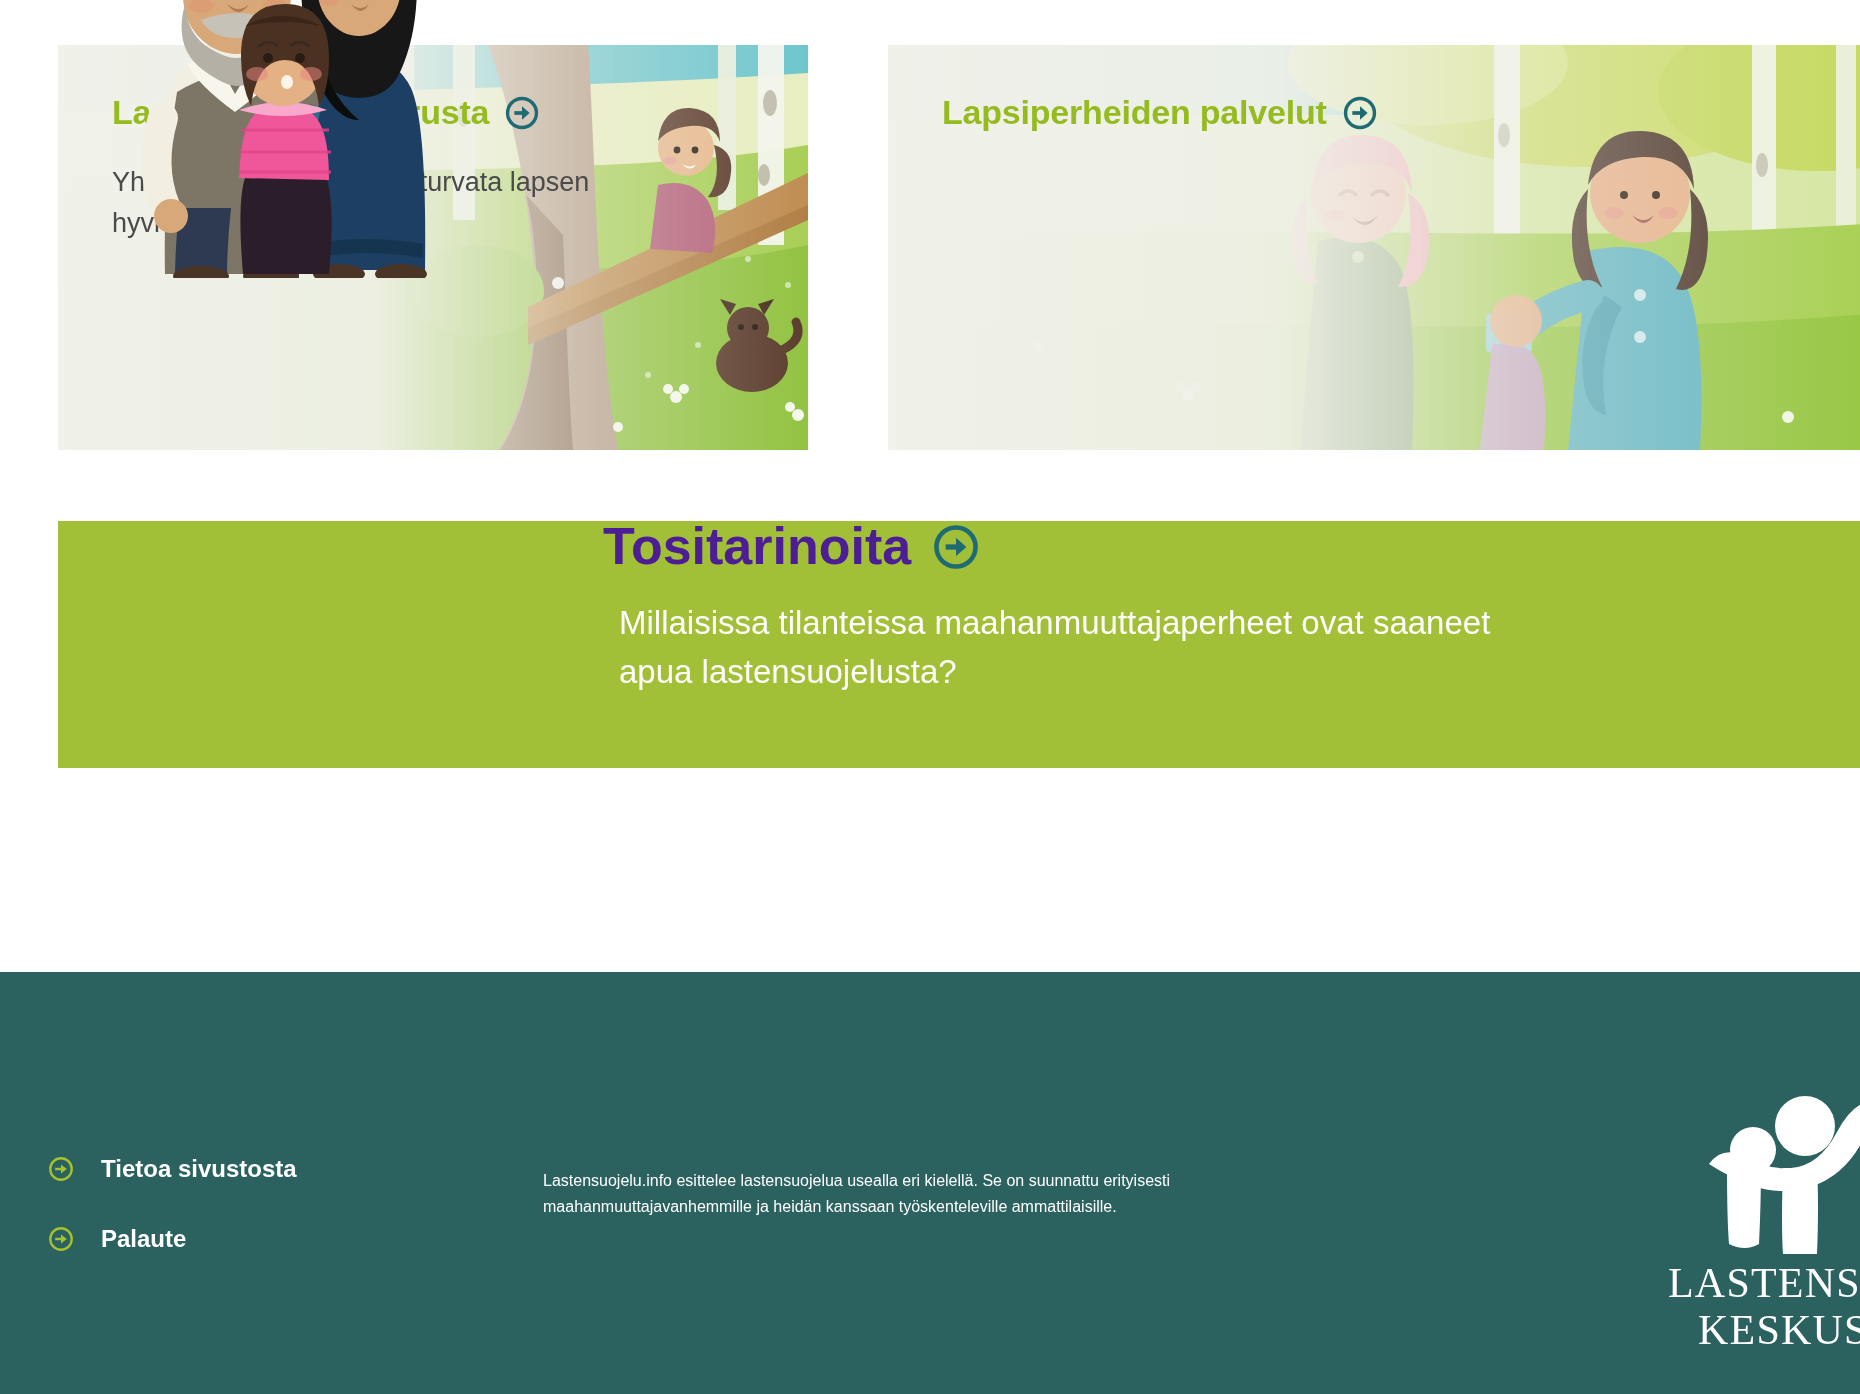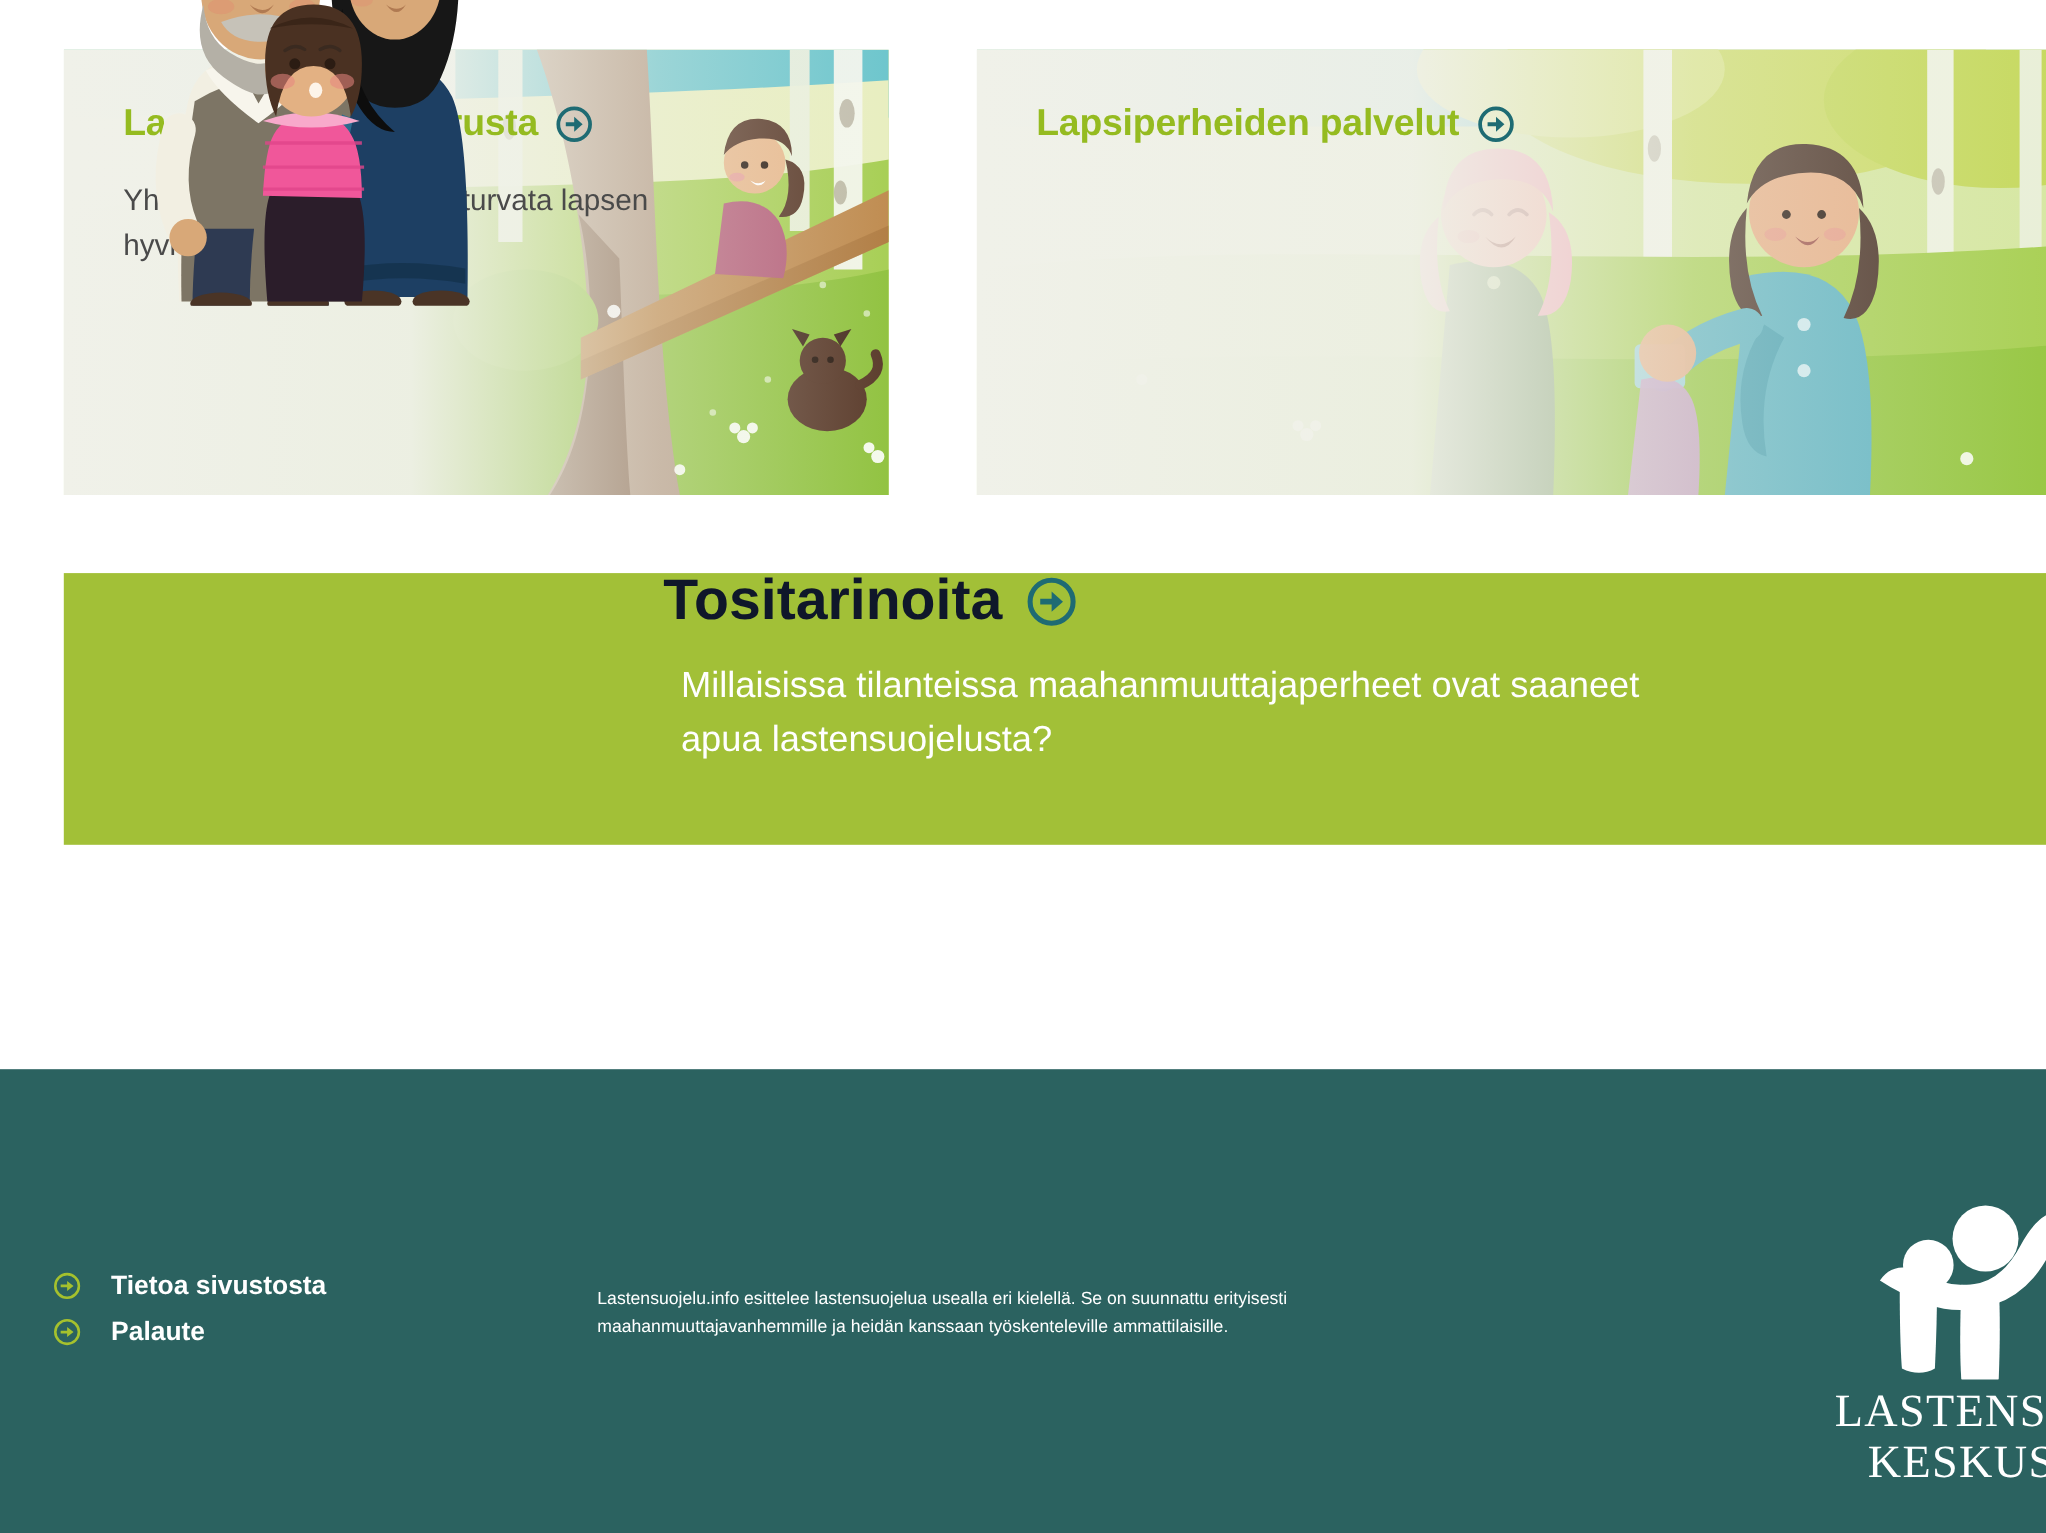--- a/index.html
+++ b/index.html
@@ -60,21 +60,21 @@
     width:1802px; height:247px;
     background:#a2c037;
     z-index:2;
   }
   .promo-text{
     position:absolute; left:545px; top:-3px;
     width:960px;
   }
   .promo-title{
     margin:0 0 24px 0;
-    font-size:52px; font-weight:bold; color:#0f172a;
+    font-size:52px; font-weight:bold; color:#4c1d95;
     display:flex; align-items:center; gap:22px;
     white-space:nowrap;
     line-height:1.1;
   }
   .promo-desc{
     margin:16px; font-size:33px; color:#ffffff; line-height:1.48;
     max-width:940px;
   }
   .promo-art{
     position:absolute; left:115px; top:-122px;
@@ -87,21 +87,21 @@
     position:absolute; left:0; top:972px;
     width:1860px; height:422px;
     background:#2b6260;
     color:#ffffff;
   }
   .footer-inner{
     position:absolute; left:0; top:0; width:1860px; height:422px;
   }
   .footer-links{
     position:absolute; left:48px; top:183px;
-    display:flex; flex-direction:column; gap:14px;
+    display:flex; flex-direction:column; gap:42px;
   }
   .footer-link{
     display:flex; align-items:center; gap:27px;
     color:#ffffff; text-decoration:none;
     font-size:24px; font-weight:bold;
     cursor:pointer;
   }
   .footer-about{
     position:absolute; left:527px; top:180px;
     width:660px;

